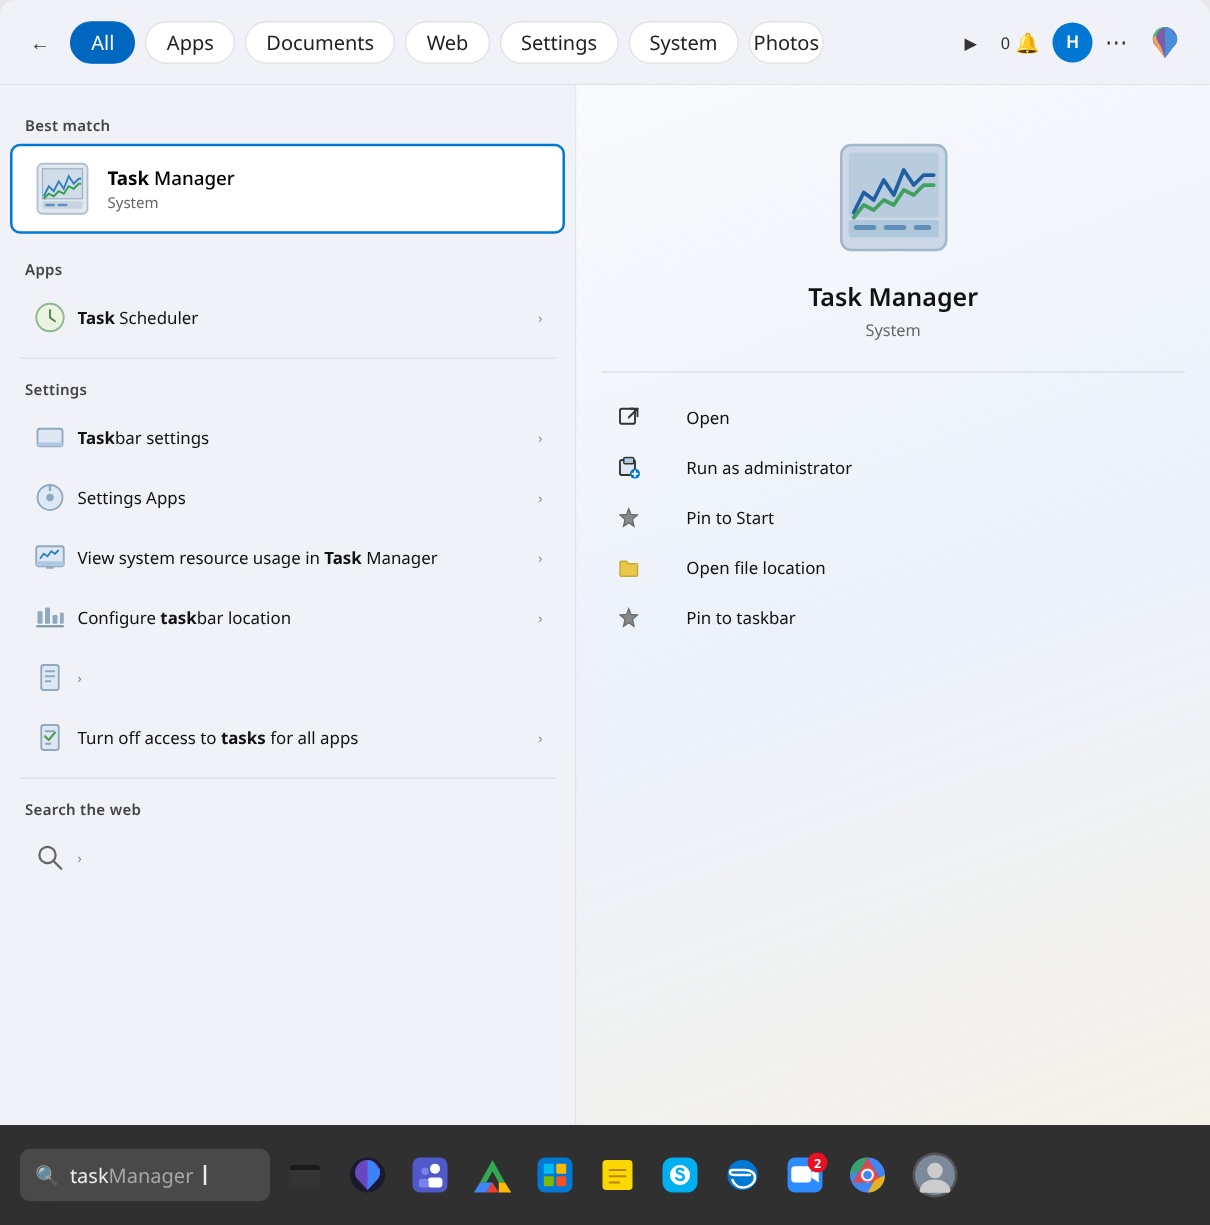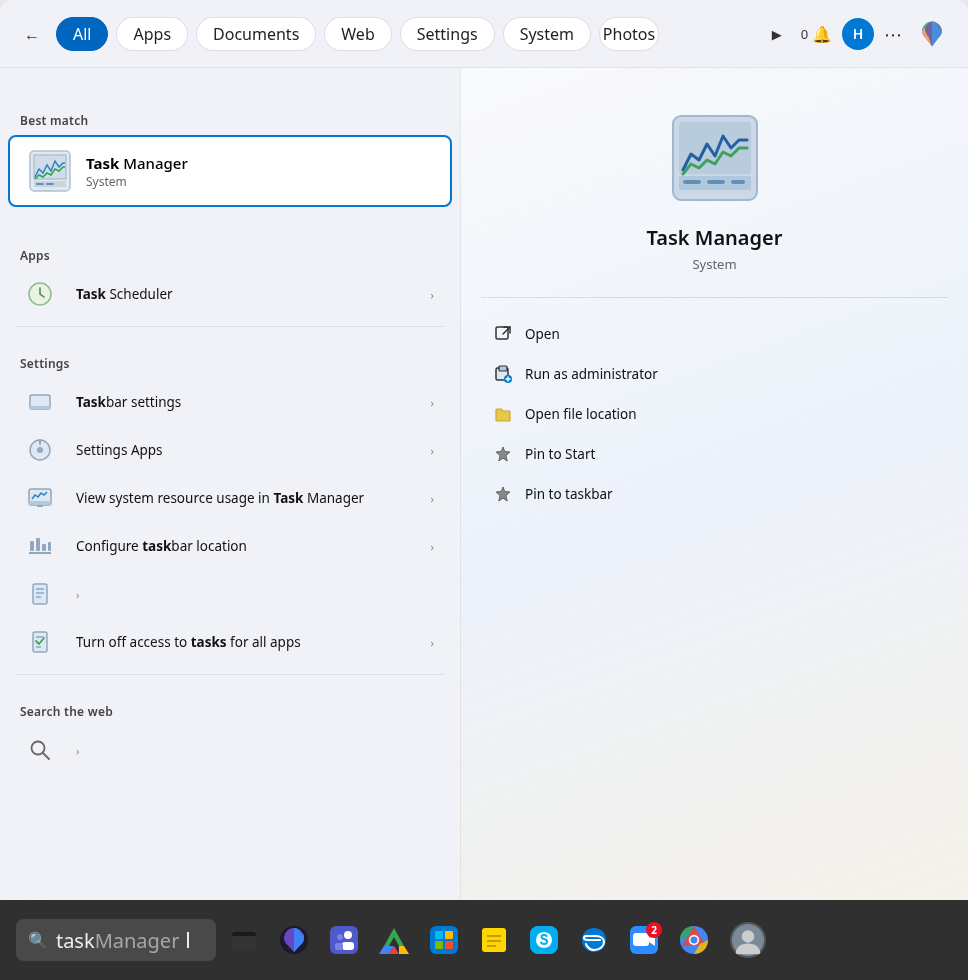--- a/index.html
+++ b/index.html
@@ -130,21 +130,20 @@
       padding: 16px 0;
       flex-shrink: 0;
     }
 
     .section-header {
       font-size: 12px;
       font-weight: 600;
       color: #444;
       padding: 8px 20px 6px;
       letter-spacing: 0.02em;
-      margin-top: 20px;
     }
 
     
     .best-match-item {
       display: flex;
       align-items: center;
       padding: 10px 16px;
       margin: 0 8px;
       background: white;
       border-radius: 8px;
@@ -178,21 +177,21 @@
       font-size: 12px;
       color: #666;
     }
 
     
     .list-item {
       display: flex;
       align-items: center;
       padding: 10px 20px;
       cursor: pointer;
-      gap: 22px;
+      gap: 8px;
       border-radius: 6px;
       margin: 0 6px;
       transition: background 0.1s;
     }
 
     .list-item-icon {
       width: 28px;
       height: 28px;
       flex-shrink: 0;
       display: flex;
@@ -277,20 +276,21 @@
       color: #333;
       display: flex;
       align-items: center;
       justify-content: center;
       font-size: 16px;
     }
 
     .right-action-label {
       font-size: 13.5px;
       color: #111;
+      margin-left: 24px;
     }
 
     
     .taskbar {
       position: absolute;
       bottom: 0;
       left: 0;
       right: 0;
       height: 80px;
       background: rgba(32, 32, 32, 0.92);
@@ -312,21 +312,21 @@
       height: 42px;
     }
 
     .search-box-icon {
       color: rgba(255,255,255,0.8);
       font-size: 16px;
     }
 
     .search-box-text {
       color: rgba(255,255,255,0.9);
-      font-size: 20px;
+      font-size: 16px;
     }
 
     .search-box-cursor {
       width: 2px;
       height: 16px;
       background: rgba(255,255,255,0.9);
       animation: blink 1s step-end infinite;
     }
 
     @keyframes blink {
@@ -610,33 +610,33 @@
             <line x1="12" y1="14" x2="16" y2="14" stroke="white" stroke-width="1.5" stroke-linecap="round"></line>
             <line x1="14" y1="12" x2="14" y2="16" stroke="white" stroke-width="1.5" stroke-linecap="round"></line>
           </svg>
         </div>
         <div class="right-action-label">Run as administrator</div>
       </div>
 
       <div class="right-action-item">
         <div class="right-action-icon">
           <svg width="18" height="18" viewBox="0 0 18 18" fill="none" xmlns="http://www.w3.org/2000/svg">
-            <path d="M2 5 L2 15 Q2 16 3 16 L15 16 Q16 16 16 15 L16 7 Q16 6 15 6 L9 6 L7 4 L3 4 Q2 4 2 5Z" fill="#e8c84a" stroke="#c8a830" stroke-width="1.2"></path>
-          </svg>
-        </div>
-        <div class="right-action-label">Open file location</div>
+            <path d="M9 2 L10.8 6.5 L16 7 L12 10.5 L13.2 16 L9 13.2 L4.8 16 L6 10.5 L2 7 L7.2 6.5 Z" fill="#888" stroke="#666" stroke-width="1"></path>
+          </svg>
+        </div>
+        <div class="right-action-label">Pin to Start</div>
       </div>
 
       <div class="right-action-item">
         <div class="right-action-icon">
           <svg width="18" height="18" viewBox="0 0 18 18" fill="none" xmlns="http://www.w3.org/2000/svg">
-            <path d="M9 2 L10.8 6.5 L16 7 L12 10.5 L13.2 16 L9 13.2 L4.8 16 L6 10.5 L2 7 L7.2 6.5 Z" fill="#888" stroke="#666" stroke-width="1"></path>
-          </svg>
-        </div>
-        <div class="right-action-label">Pin to Start</div>
+            <path d="M2 5 L2 15 Q2 16 3 16 L15 16 Q16 16 16 15 L16 7 Q16 6 15 6 L9 6 L7 4 L3 4 Q2 4 2 5Z" fill="#e8c84a" stroke="#c8a830" stroke-width="1.2"></path>
+          </svg>
+        </div>
+        <div class="right-action-label">Open file location</div>
       </div>
 
       <div class="right-action-item">
         <div class="right-action-icon">
           <svg width="18" height="18" viewBox="0 0 18 18" fill="none" xmlns="http://www.w3.org/2000/svg">
             <path d="M9 2 L10.8 6.5 L16 7 L12 10.5 L13.2 16 L9 13.2 L4.8 16 L6 10.5 L2 7 L7.2 6.5 Z" fill="#888" stroke="#666" stroke-width="1"></path>
           </svg>
         </div>
         <div class="right-action-label">Pin to taskbar</div>
       </div>

